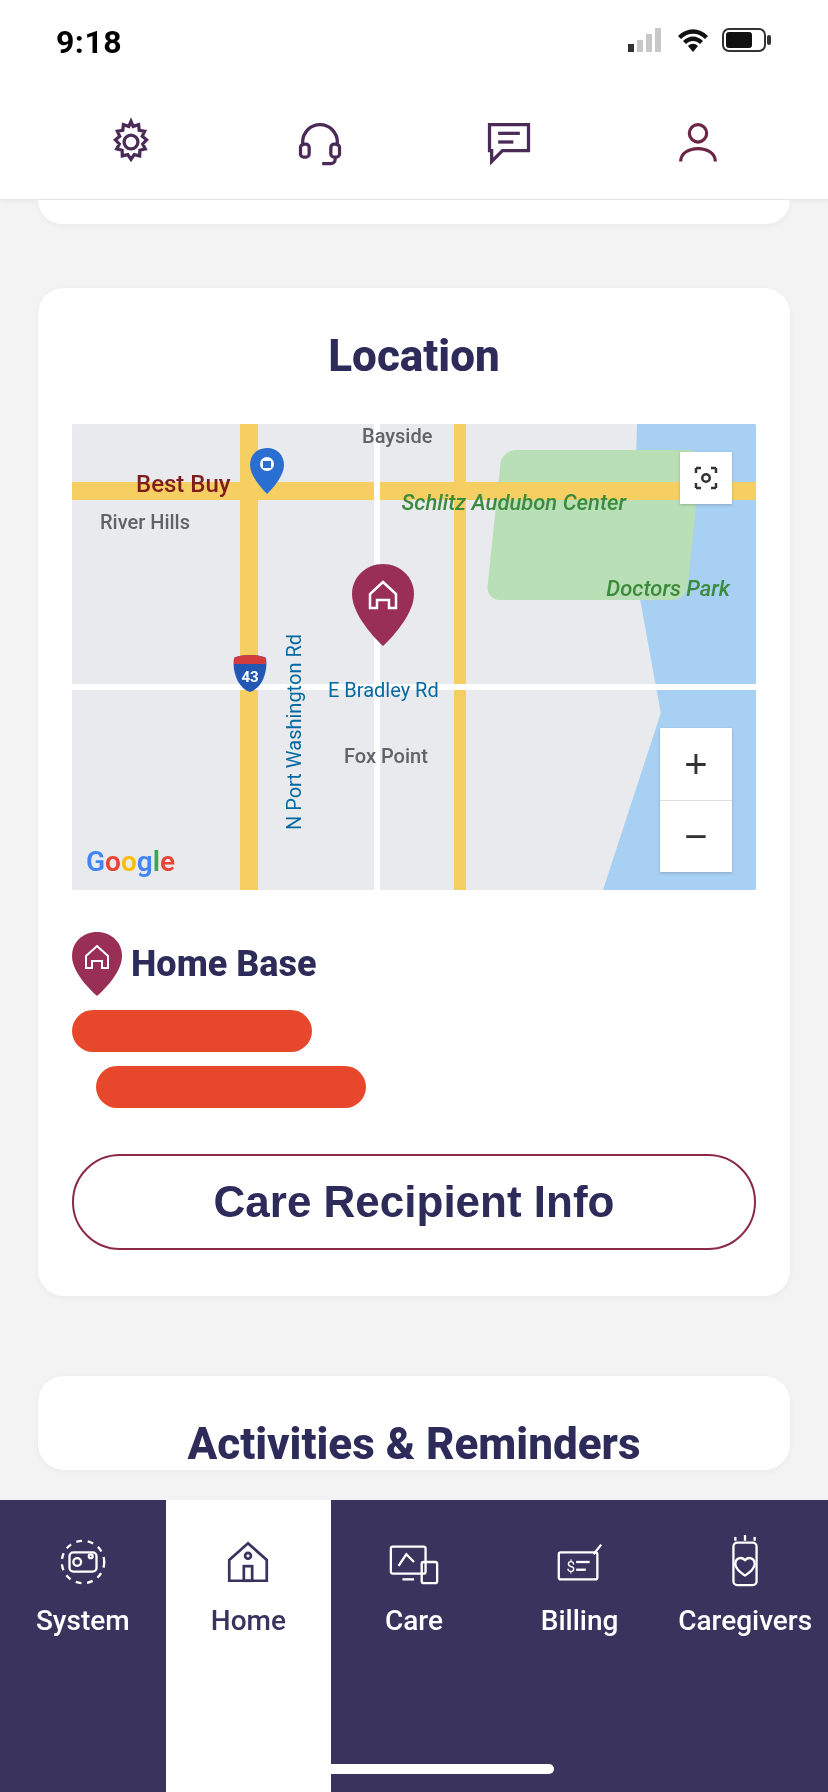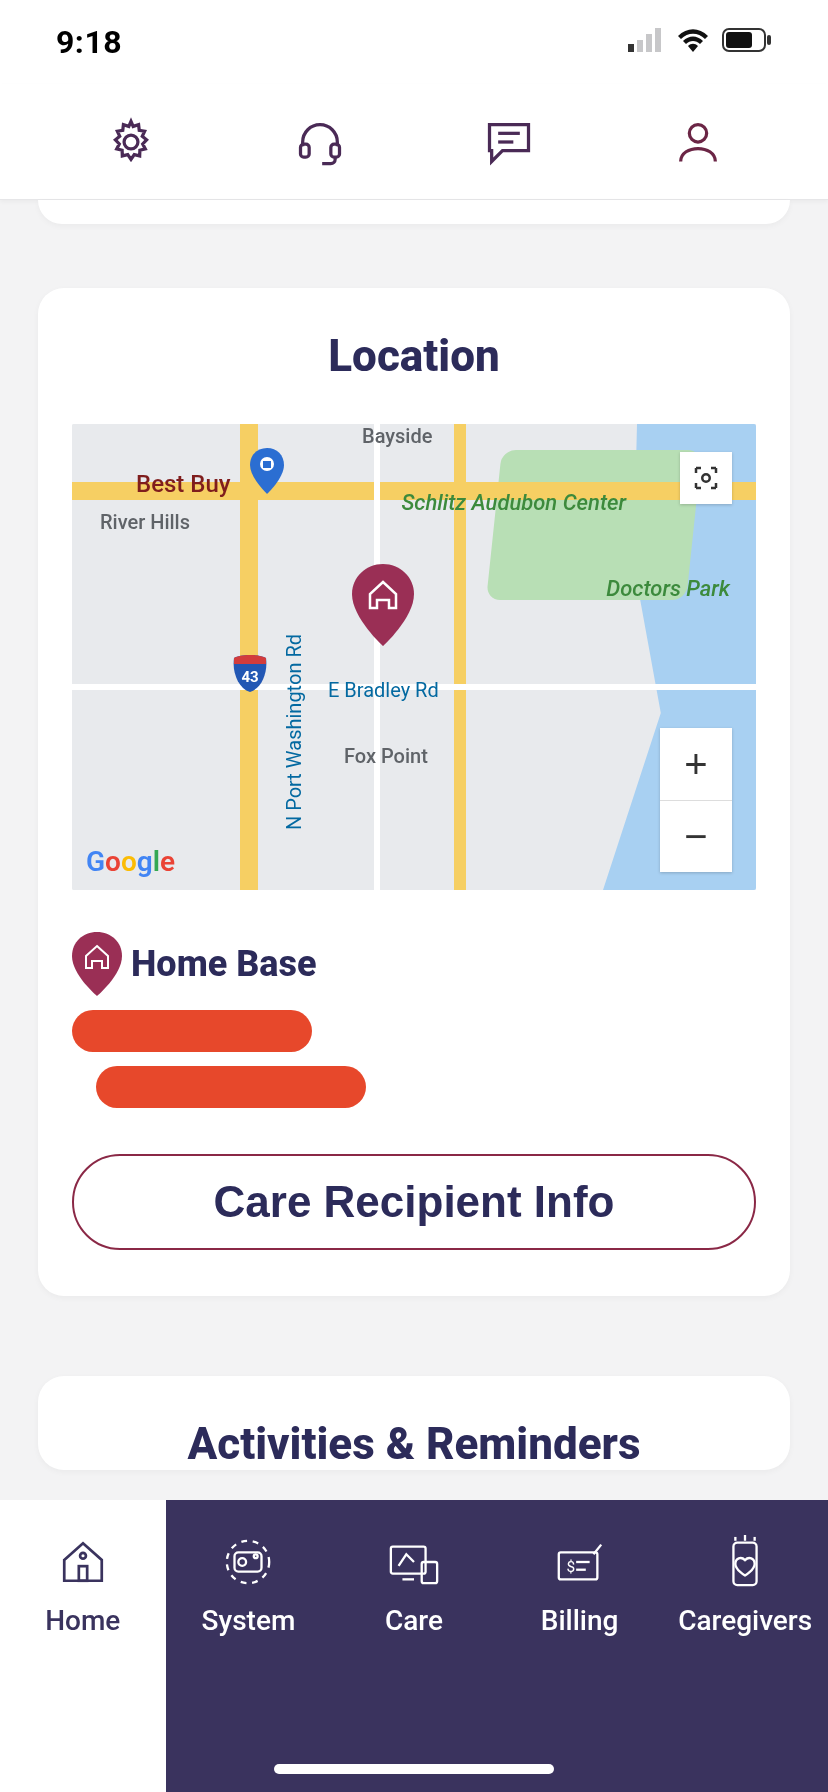--- a/index.html
+++ b/index.html
@@ -189,40 +189,40 @@
 
     <button class="info-button">Care Recipient Info</button>
   </div>
 
   <div class="card activities">
     <div class="activities-title">Activities &amp; Reminders</div>
   </div>
 </div>
 
 <div class="bottom-nav">
-  <div class="nav-item active">
-    <div class="nav-icon">
-      <svg width="50" height="50" viewBox="0 0 24 24" fill="none" stroke="#3a335e" stroke-width="1.3">
-          <path d="M3 11 L12 3 L21 11 V21 H3 Z"></path>
-          <rect x="10" y="14" width="4" height="7"></rect>
-          <circle cx="12" cy="9" r="1.4"></circle>
-        </svg>
-    </div>
-    <div class="nav-label">Home</div>
-  </div>
   <div class="nav-item">
     <div class="nav-icon">
       <svg width="54" height="50" viewBox="0 0 28 24" fill="none" stroke="#ffffff" stroke-width="1.2">
           <circle cx="14" cy="12" r="11" stroke-dasharray="3 3"></circle>
           <rect x="7" y="7" width="14" height="10" rx="2"></rect>
           <circle cx="11" cy="12" r="2"></circle>
           <circle cx="18" cy="9" r="1"></circle>
         </svg>
     </div>
     <div class="nav-label">System</div>
+  </div>
+  <div class="nav-item active">
+    <div class="nav-icon">
+      <svg width="50" height="50" viewBox="0 0 24 24" fill="none" stroke="#3a335e" stroke-width="1.3">
+          <path d="M3 11 L12 3 L21 11 V21 H3 Z"></path>
+          <rect x="10" y="14" width="4" height="7"></rect>
+          <circle cx="12" cy="9" r="1.4"></circle>
+        </svg>
+    </div>
+    <div class="nav-label">Home</div>
   </div>
   <div class="nav-item">
     <div class="nav-icon">
       <svg width="54" height="50" viewBox="0 0 28 24" fill="none" stroke="#ffffff" stroke-width="1.2">
           <rect x="2" y="4" width="18" height="14" rx="1"></rect>
           <path d="M6 14 L10 8 L14 12"></path>
           <rect x="18" y="12" width="8" height="11" rx="1"></rect>
           <line x1="8" y1="21" x2="14" y2="21"></line>
         </svg>
     </div>

